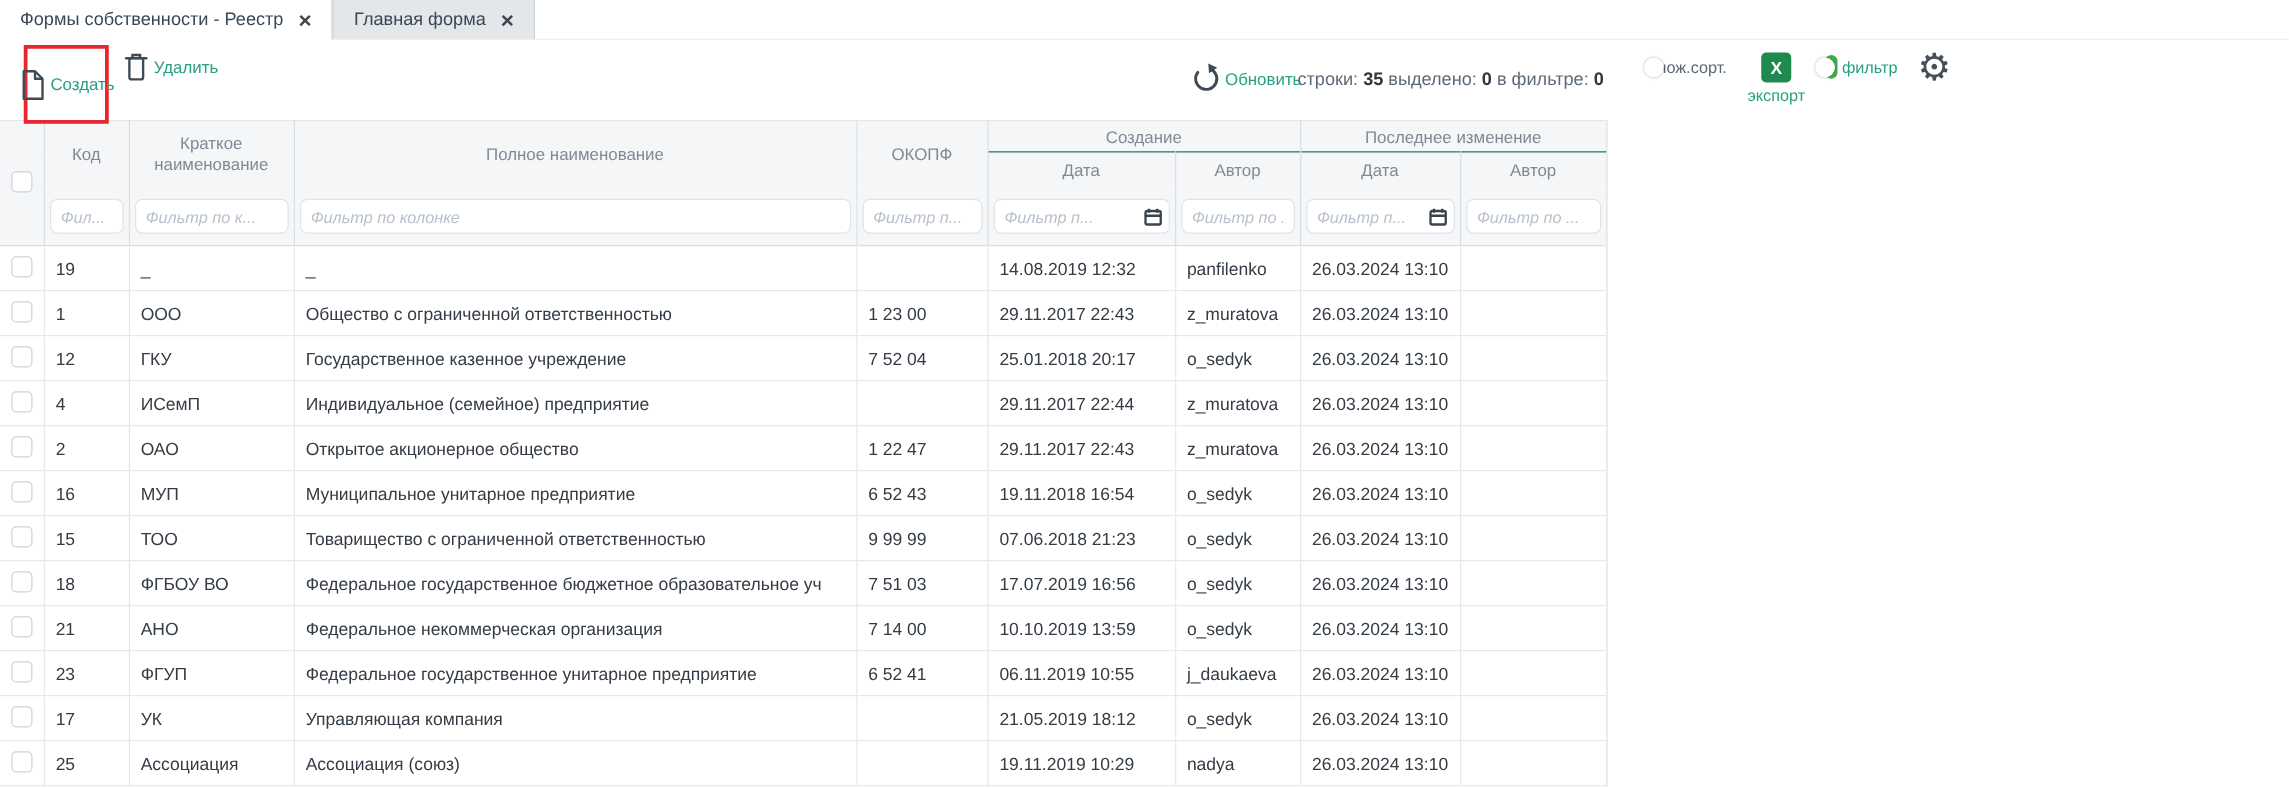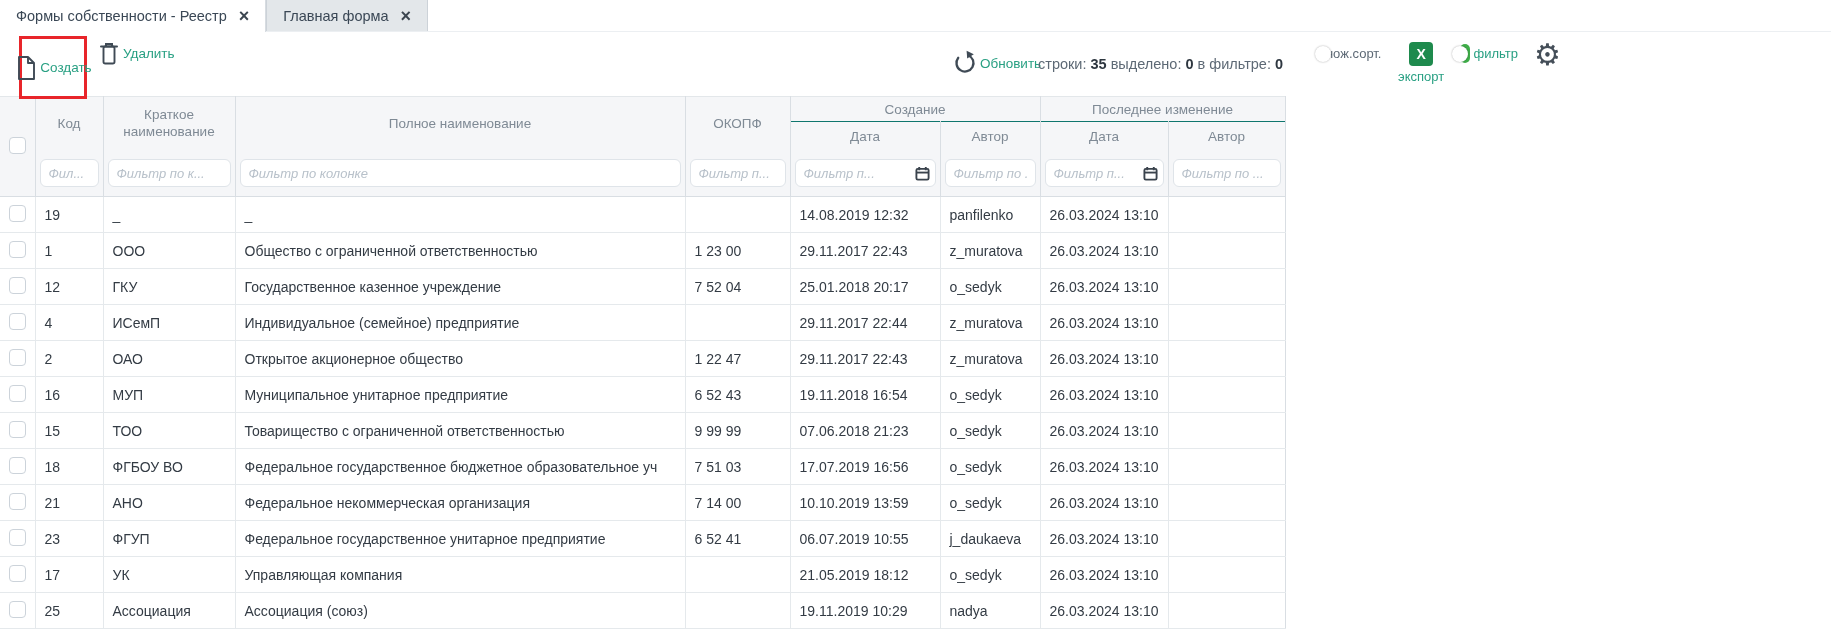--- a/index.html
+++ b/index.html
@@ -295,21 +295,21 @@
         <td>o_sedyk</td>
         <td>26.03.2024 13:10</td>
         <td></td>
       </tr>
       <tr>
         <td class="cb-cell"><span class="cb"></span></td>
         <td>23</td>
         <td>ФГУП</td>
         <td>Федеральное государственное унитарное предприятие</td>
         <td>6 52 41</td>
-        <td>06.07.2019 10:55</td>
+        <td>06.11.2019 10:55</td>
         <td>j_daukaeva</td>
         <td>26.03.2024 13:10</td>
         <td></td>
       </tr>
       <tr>
         <td class="cb-cell"><span class="cb"></span></td>
         <td>17</td>
         <td>УК</td>
         <td>Управляющая компания</td>
         <td></td>

